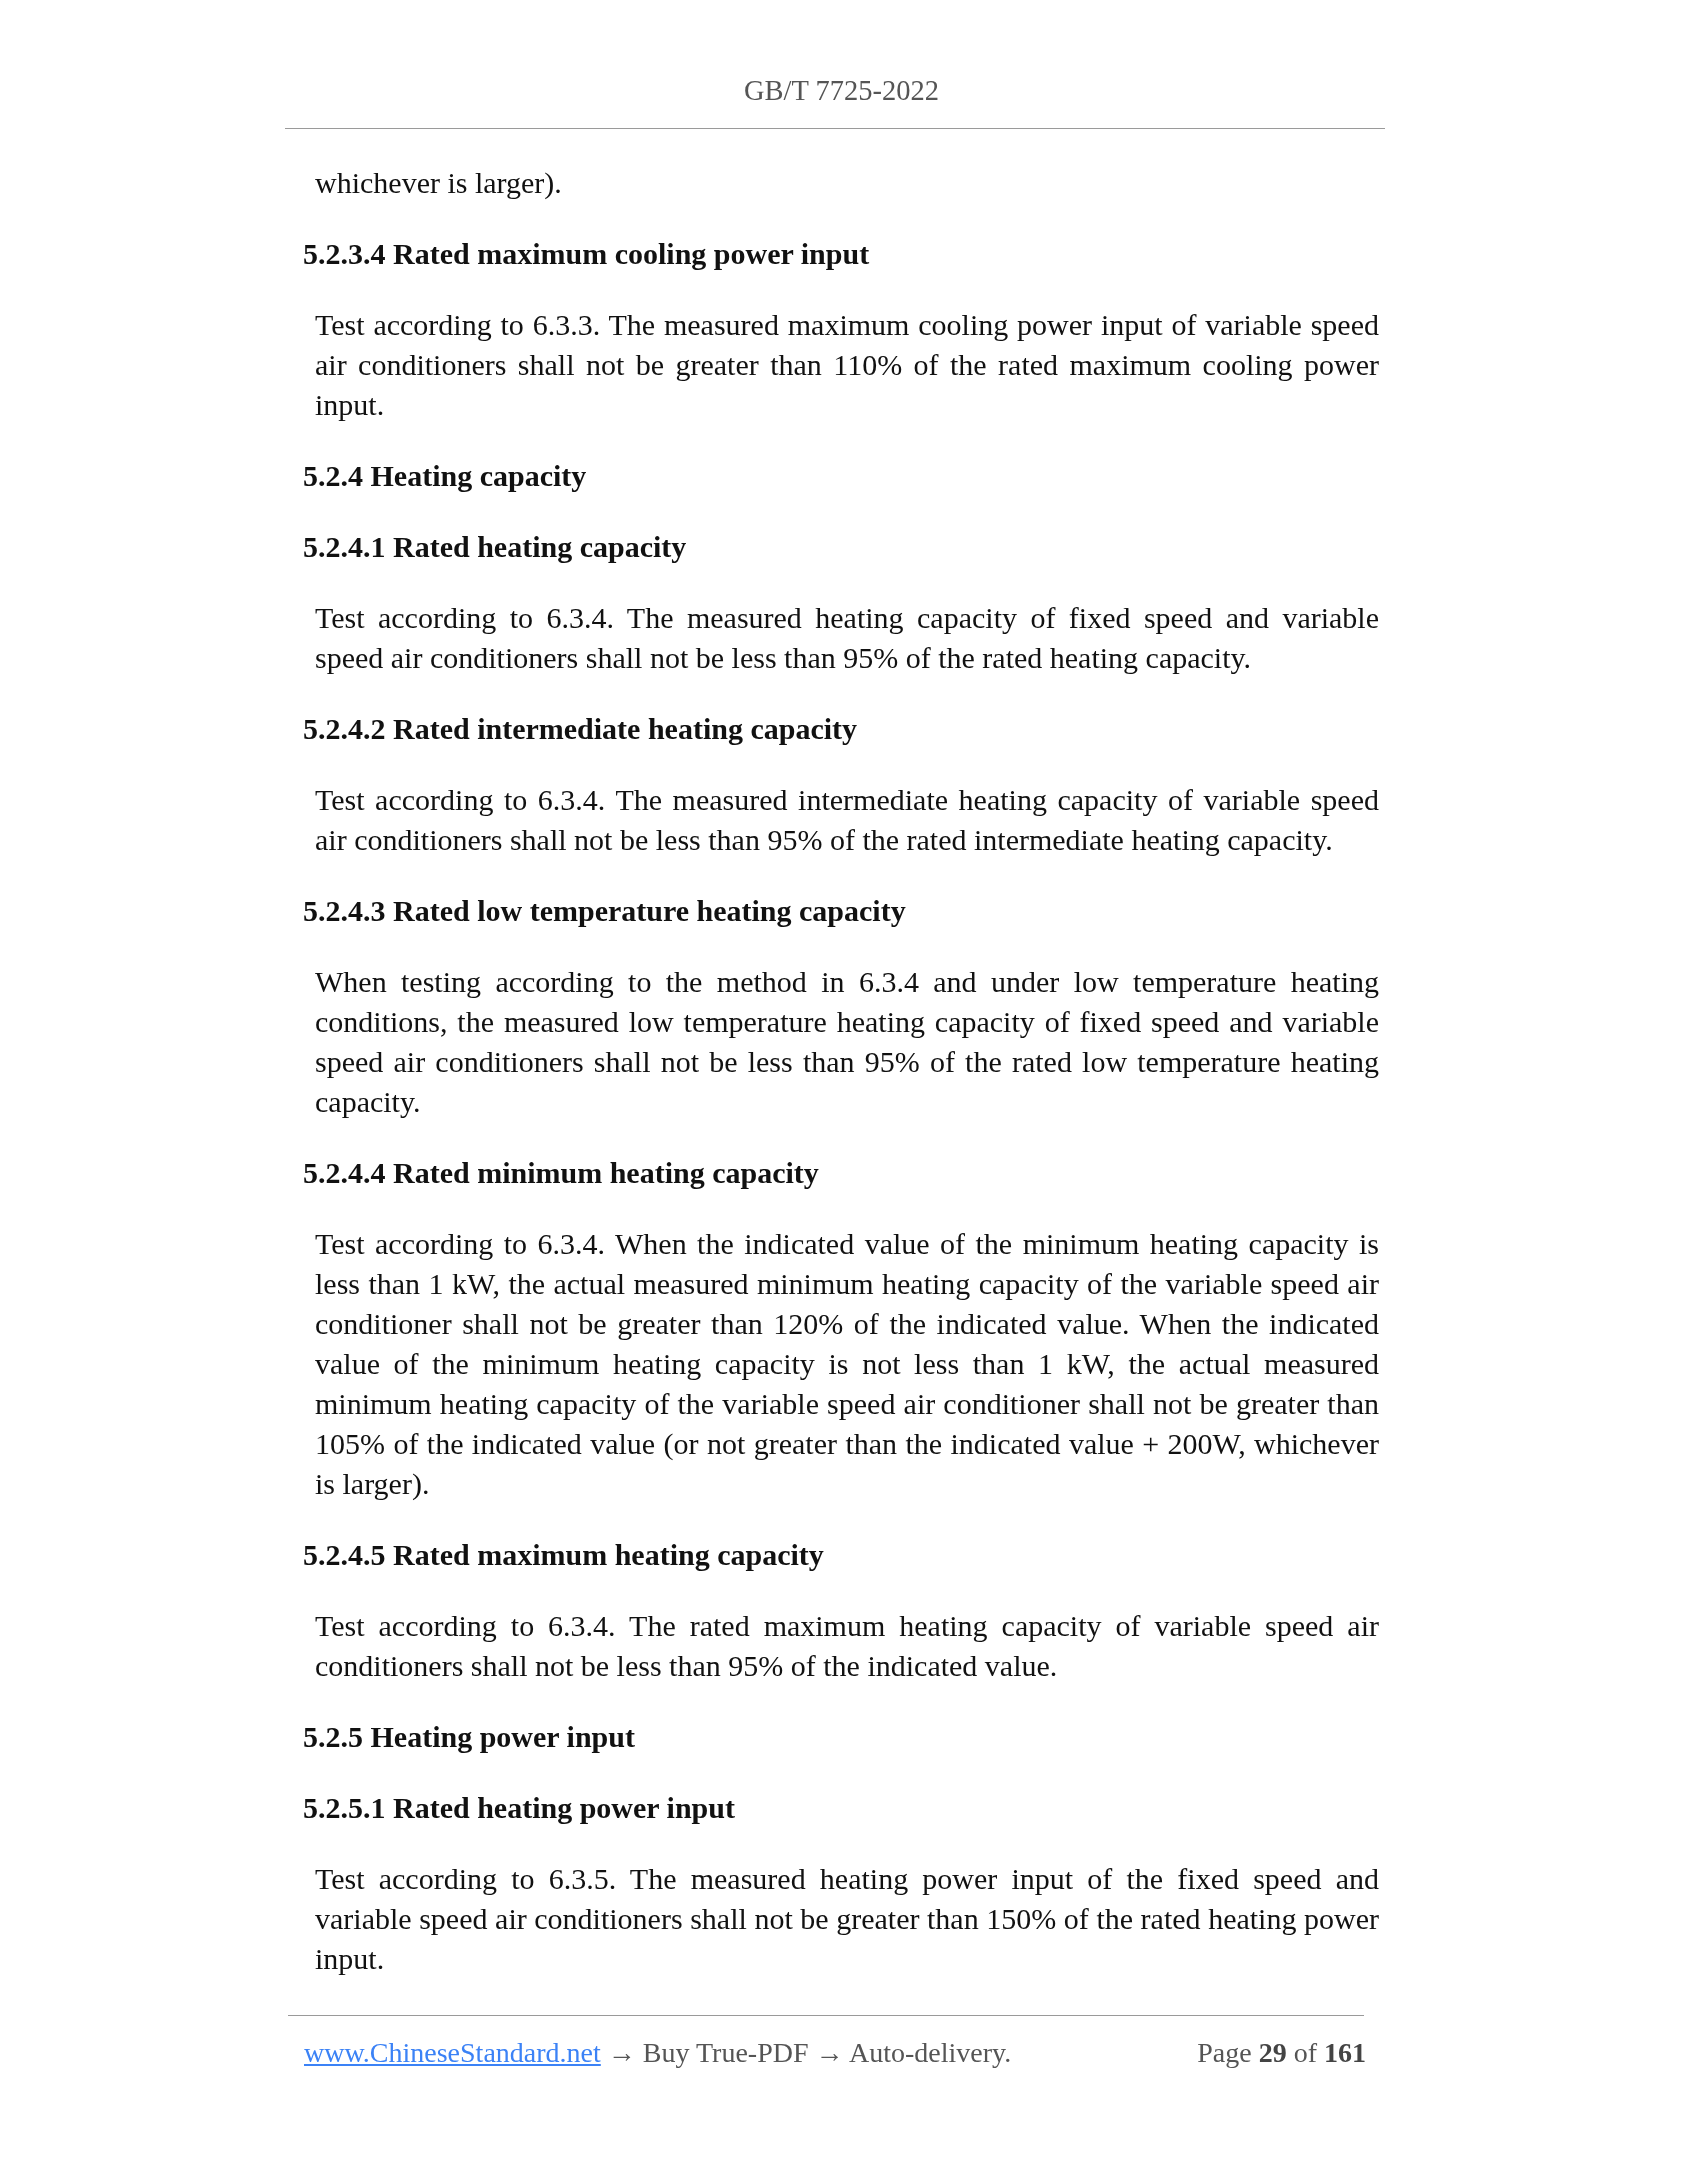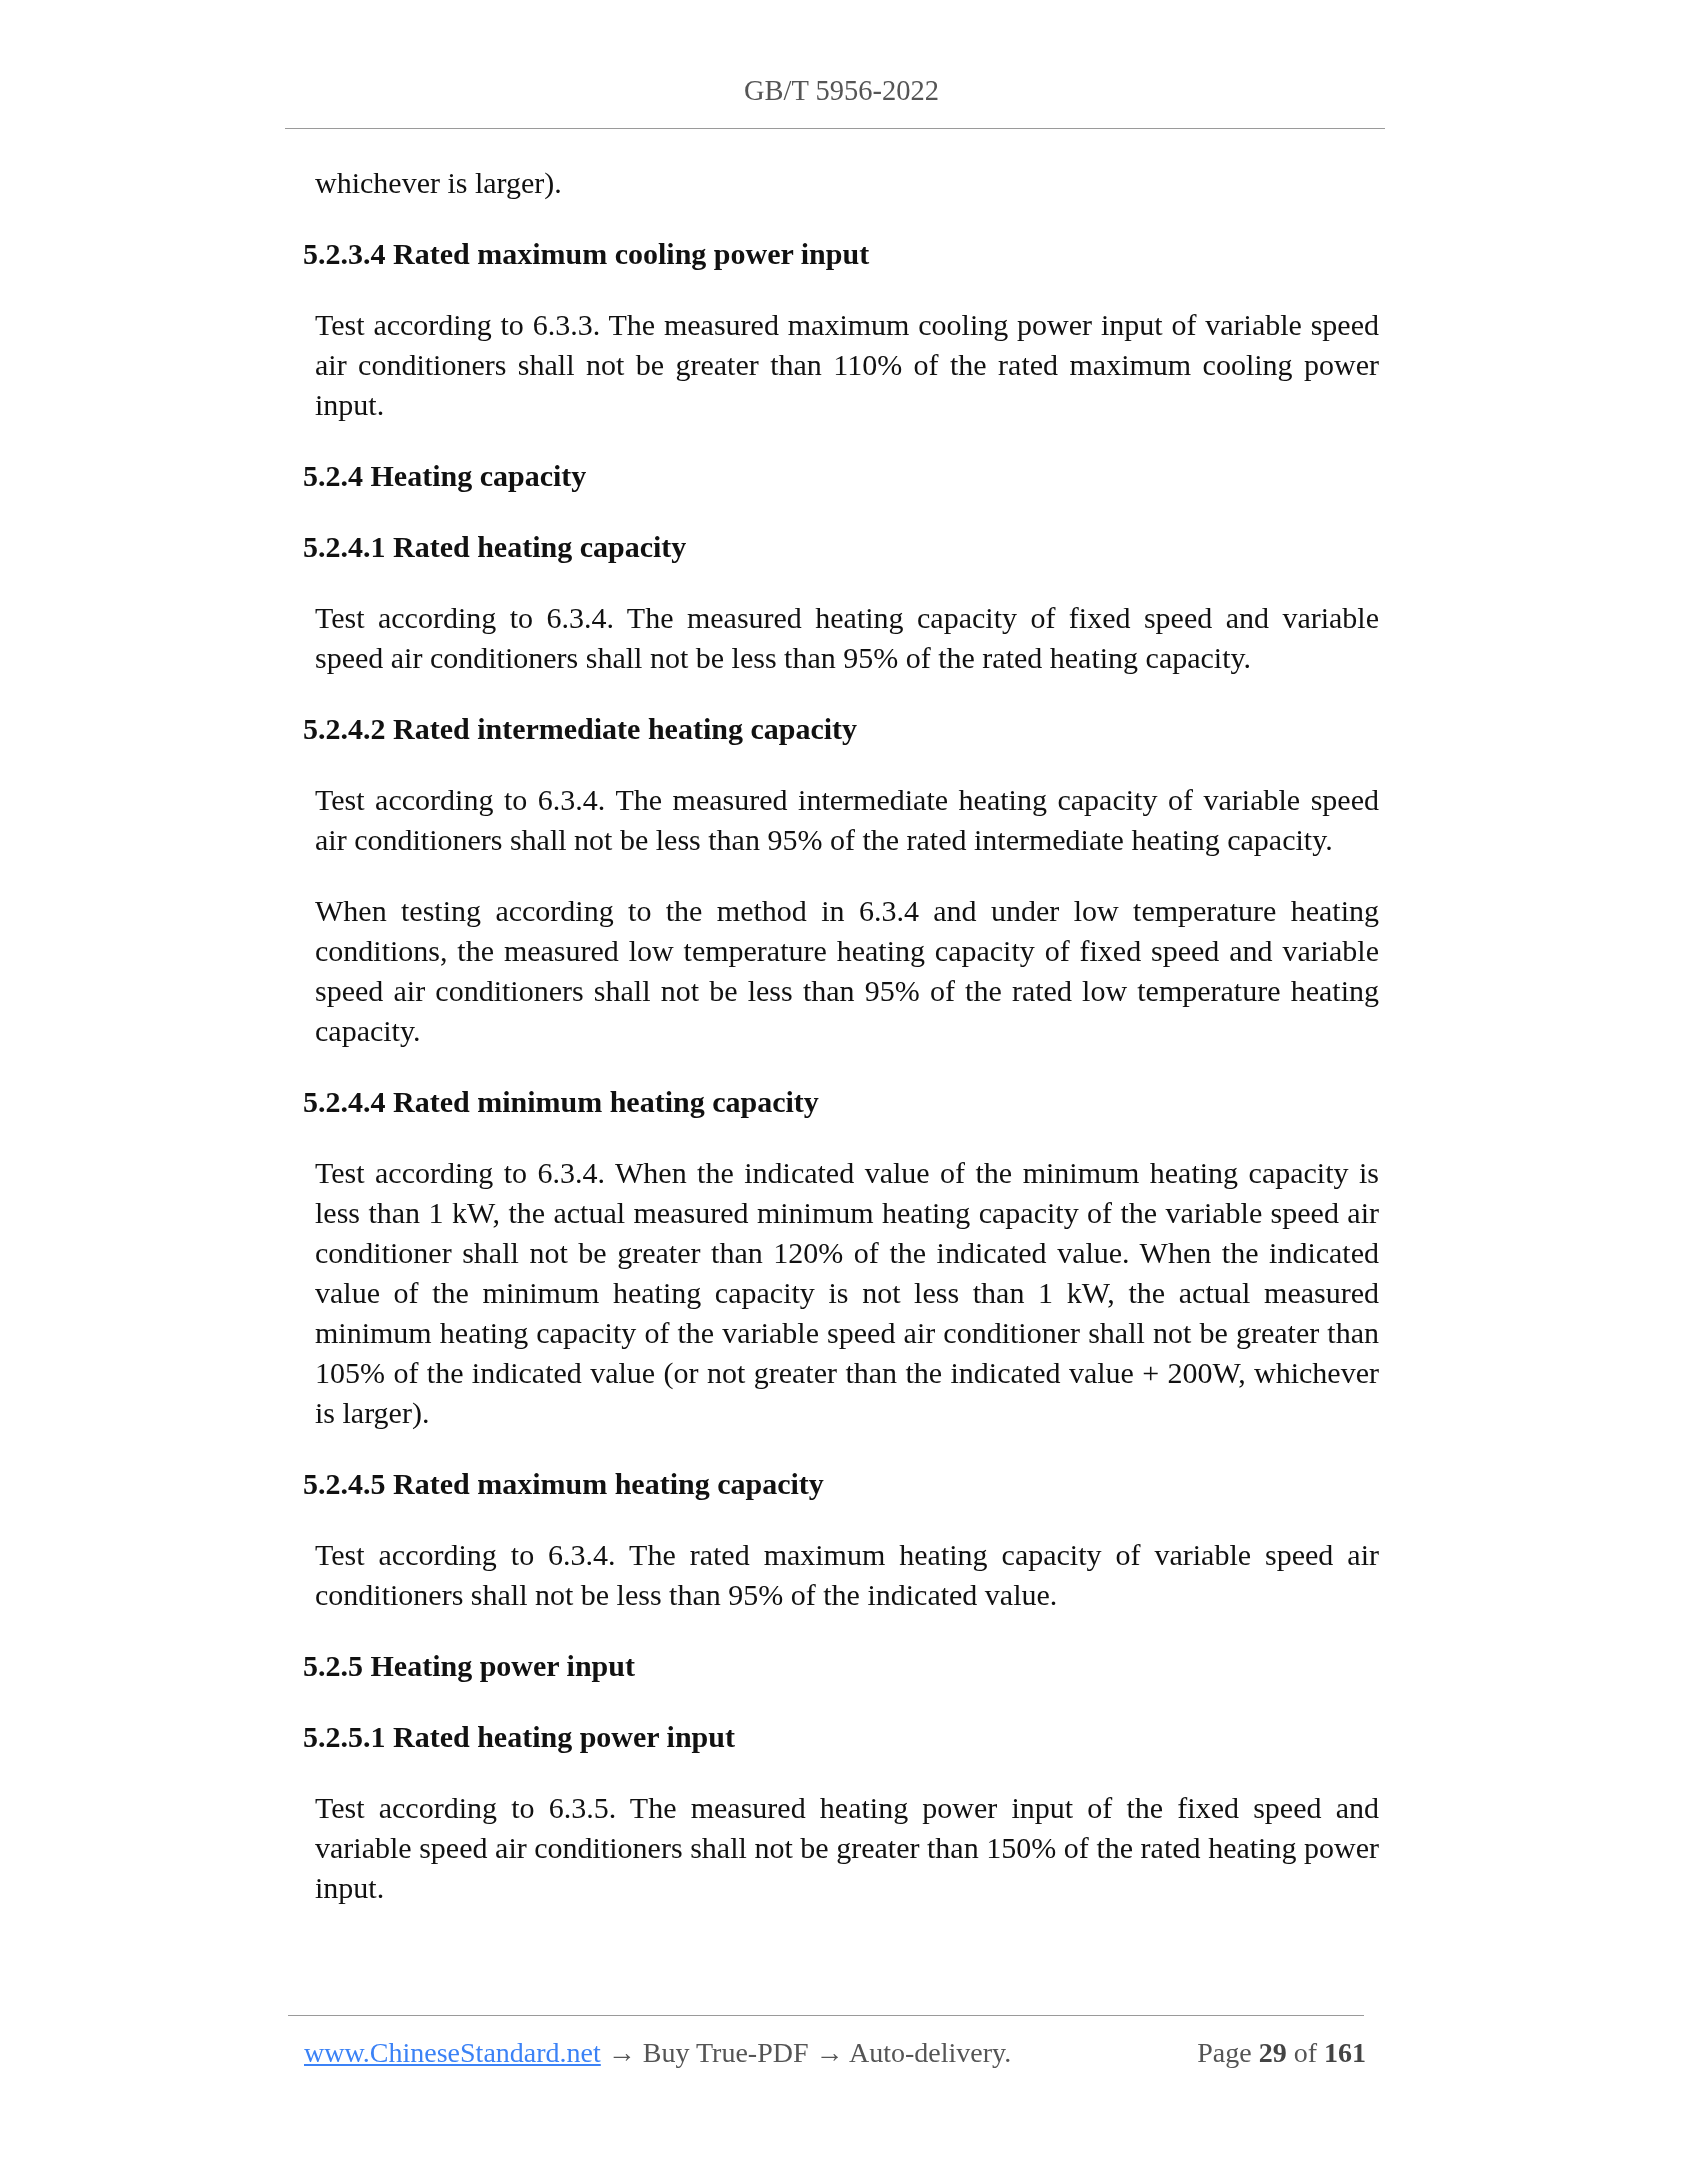--- a/index.html
+++ b/index.html
@@ -19,32 +19,33 @@
          font-size: 28px; line-height: 35px; color: #555; }
   .footer-left { position: absolute; left: 0; top: 0; white-space: nowrap; }
   .footer-link { color: #3b82f6; text-decoration: underline; }
   .footer-right { position: absolute; right: 0; top: 0; white-space: nowrap; text-align: right; }
   .footer-right b { color: #444; }
   .arrow { color: #555; }
 </style>
 </head>
 <body>
 
-<div class="page-header-title">GB/T 5956-2022</div>
+<div class="page-header-title">GB/T 7725-2022</div>
 <div class="header-rule"></div>
 
 <div class="content">
   <p class="block para">whichever is larger).</p>
   <p class="block heading">5.2.3.4 Rated maximum cooling power input</p>
   <p class="block para">Test according to 6.3.3. The measured maximum cooling power input of variable speed air conditioners shall not be greater than 110% of the rated maximum cooling power input.</p>
   <p class="block heading">5.2.4 Heating capacity</p>
   <p class="block heading">5.2.4.1 Rated heating capacity</p>
   <p class="block para">Test according to 6.3.4. The measured heating capacity of fixed speed and variable speed air conditioners shall not be less than 95% of the rated heating capacity.</p>
   <p class="block heading">5.2.4.2 Rated intermediate heating capacity</p>
   <p class="block para">Test according to 6.3.4. The measured intermediate heating capacity of variable speed air conditioners shall not be less than 95% of the rated intermediate heating capacity.</p>
+  <p class="block heading">5.2.4.3 Rated low temperature heating capacity</p>
   <p class="block para">When testing according to the method in 6.3.4 and under low temperature heating conditions, the measured low temperature heating capacity of fixed speed and variable speed air conditioners shall not be less than 95% of the rated low temperature heating capacity.</p>
   <p class="block heading">5.2.4.4 Rated minimum heating capacity</p>
   <p class="block para">Test according to 6.3.4. When the indicated value of the minimum heating capacity is less than 1 kW, the actual measured minimum heating capacity of the variable speed air conditioner shall not be greater than 120% of the indicated value. When the indicated value of the minimum heating capacity is not less than 1 kW, the actual measured minimum heating capacity of the variable speed air conditioner shall not be greater than 105% of the indicated value (or not greater than the indicated value + 200W, whichever is larger).</p>
   <p class="block heading">5.2.4.5 Rated maximum heating capacity</p>
   <p class="block para">Test according to 6.3.4. The rated maximum heating capacity of variable speed air conditioners shall not be less than 95% of the indicated value.</p>
   <p class="block heading">5.2.5 Heating power input</p>
   <p class="block heading">5.2.5.1 Rated heating power input</p>
   <p class="block para">Test according to 6.3.5. The measured heating power input of the fixed speed and variable speed air conditioners shall not be greater than 150% of the rated heating power input.</p>
 </div>
 

